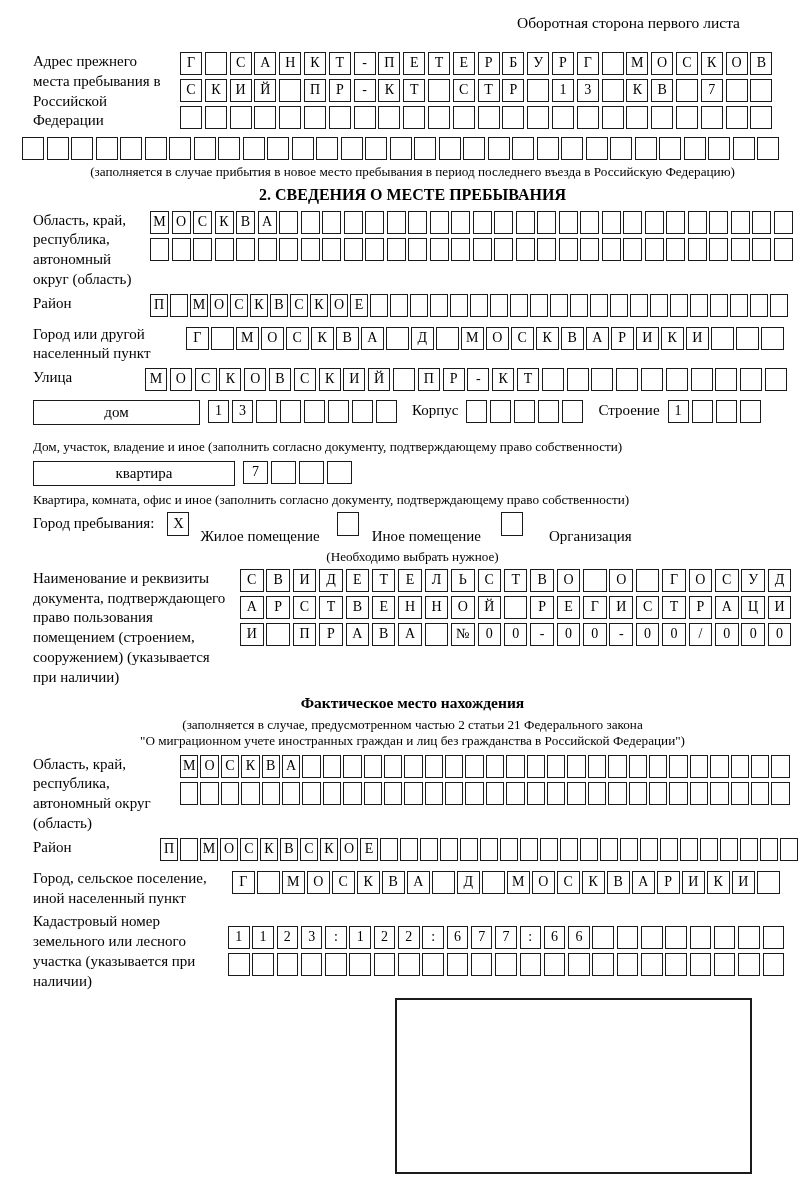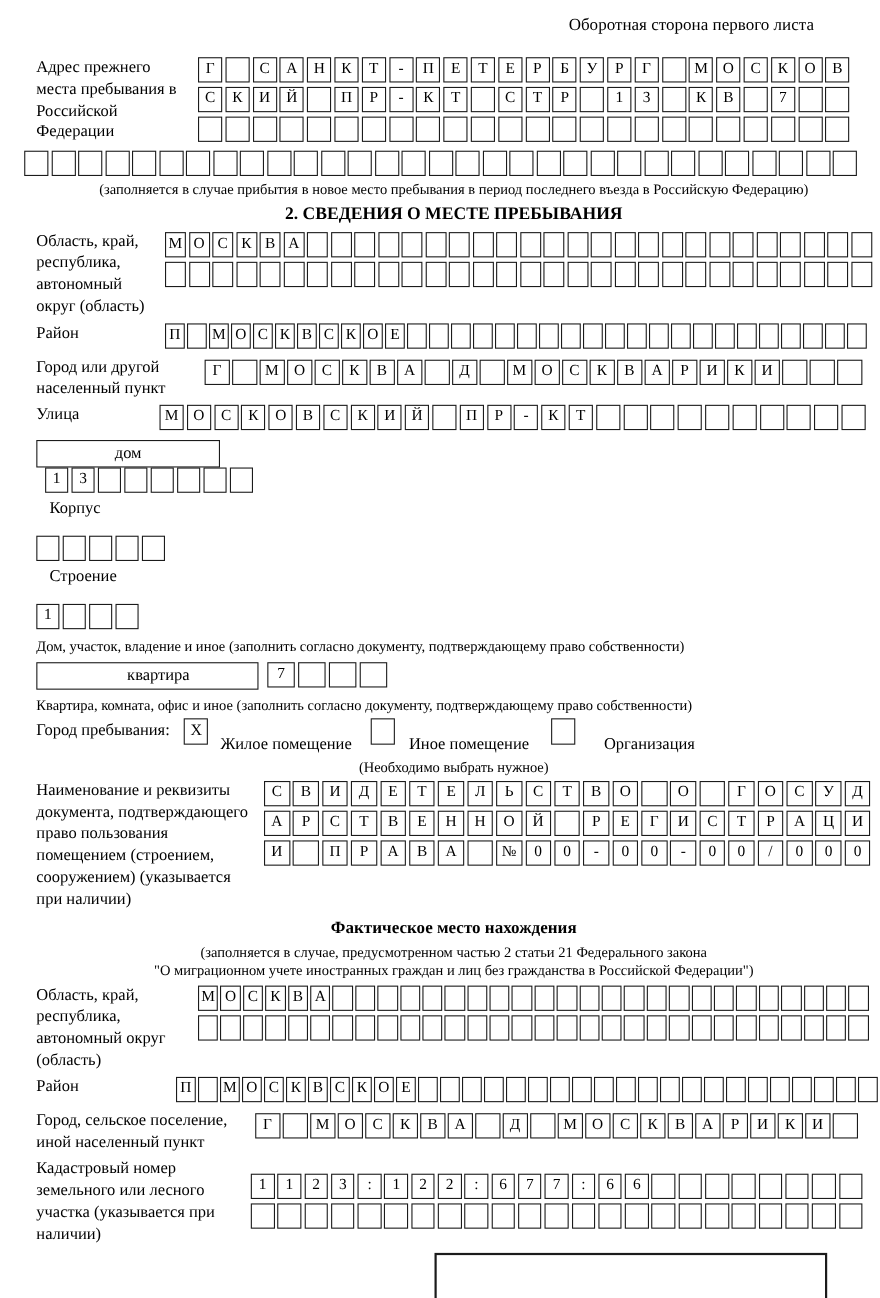--- a/index.html
+++ b/index.html
@@ -77,21 +77,21 @@
   <div class="frow">
     <div class="flabel" style="width:146px;">Город или другой населенный пункт</div>
     <div class="cellrow mt2" style="--cw:22.5px;--cg:2.5px"><span class="cell">Г</span><span class="cell"></span><span class="cell">М</span><span class="cell">О</span><span class="cell">С</span><span class="cell">К</span><span class="cell">В</span><span class="cell">А</span><span class="cell"></span><span class="cell">Д</span><span class="cell"></span><span class="cell">М</span><span class="cell">О</span><span class="cell">С</span><span class="cell">К</span><span class="cell">В</span><span class="cell">А</span><span class="cell">Р</span><span class="cell">И</span><span class="cell">К</span><span class="cell">И</span><span class="cell"></span><span class="cell"></span><span class="cell"></span></div>
   </div>
 
   <div class="frow">
     <div class="flabel" style="width:105px;">Улица</div>
     <div class="cellrow" style="--cw:22px;--cg:2.8px"><span class="cell">М</span><span class="cell">О</span><span class="cell">С</span><span class="cell">К</span><span class="cell">О</span><span class="cell">В</span><span class="cell">С</span><span class="cell">К</span><span class="cell">И</span><span class="cell">Й</span><span class="cell"></span><span class="cell">П</span><span class="cell">Р</span><span class="cell">-</span><span class="cell">К</span><span class="cell">Т</span><span class="cell"></span><span class="cell"></span><span class="cell"></span><span class="cell"></span><span class="cell"></span><span class="cell"></span><span class="cell"></span><span class="cell"></span><span class="cell"></span><span class="cell"></span></div>
   </div>
 
-  <div class="frow" style="margin-top:5px;flex-direction:column;">
+  <div class="frow" style="margin-top:5px;">
     <div class="named-box" style="width:167px;">дом</div>
     <div class="cellrow" style="--cw:21px;--cg:3px;margin-left:8px;"><span class="cell">1</span><span class="cell">3</span><span class="cell"></span><span class="cell"></span><span class="cell"></span><span class="cell"></span><span class="cell"></span><span class="cell"></span></div>
     <div class="inline-lbl">Корпус</div>
     <div class="cellrow" style="--cw:21px;--cg:3px"><span class="cell"></span><span class="cell"></span><span class="cell"></span><span class="cell"></span><span class="cell"></span></div>
     <div class="inline-lbl">Строение</div>
     <div class="cellrow" style="--cw:21px;--cg:3px"><span class="cell">1</span><span class="cell"></span><span class="cell"></span><span class="cell"></span></div>
   </div>
   <div class="caption">Дом, участок, владение и иное (заполнить согласно документу, подтверждающему право собственности)</div>
 
   <div class="frow" style="margin-top:5px;">

